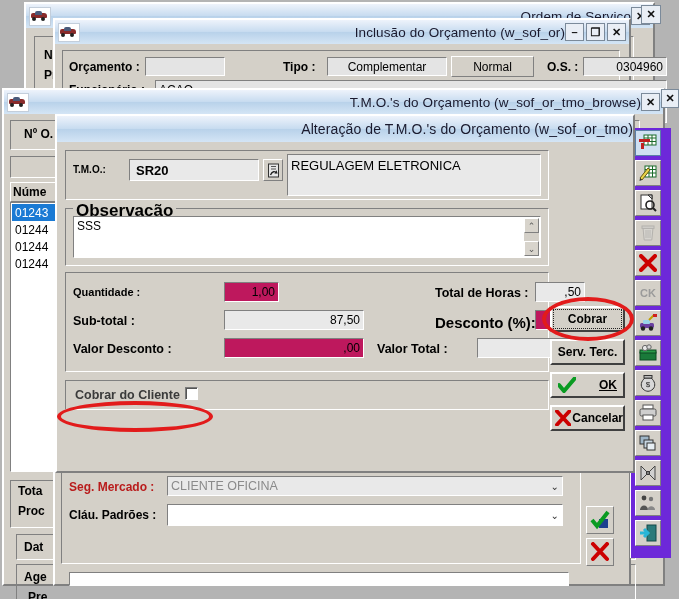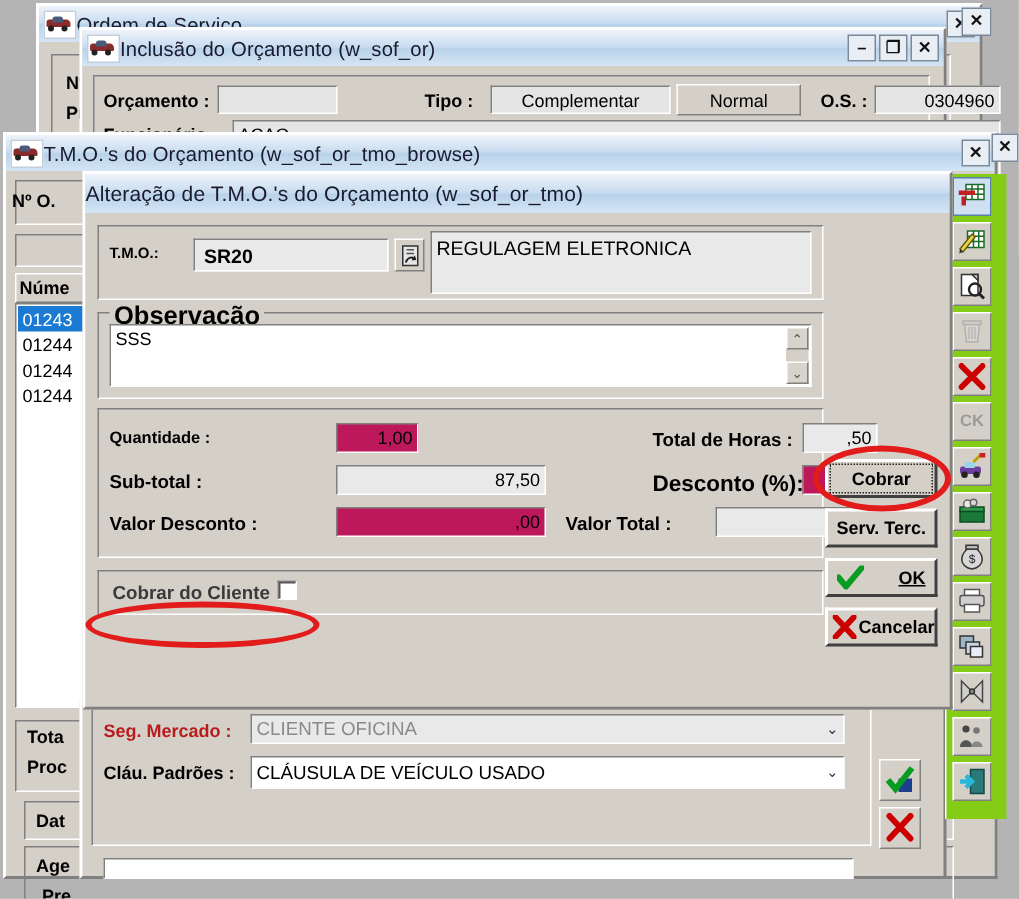--- a/index.html
+++ b/index.html
@@ -7,21 +7,21 @@
     width:679px;height:599px;overflow:hidden;position:relative;
     background:#b4b4b4;
     font-family:"Liberation Sans", sans-serif;
     font-size:12px;color:#000;
     -webkit-font-smoothing:none;
   }
   .win{position:absolute;background:#d4d0c8;border:2px solid #ffffff;
        border-right-color:#808080;border-bottom-color:#808080;box-sizing:border-box;}
   .tbar{height:24px;background:linear-gradient(to bottom,#eef3fb 0%,#c8dcf0 48%,#b9d2ea 52%,#d4e5f5 100%);
         display:flex;align-items:center;position:relative;border-bottom:1px solid #9aaec2;}
-  .tbar .ttl{flex:1;text-align:left;font-size:13.5px;color:#1a1a2e;letter-spacing:.1px;}
+  .tbar .ttl{flex:1;text-align:right;font-size:13.5px;color:#1a1a2e;letter-spacing:.1px;}
   .tbar .tico{width:20px;height:17px;margin-left:3px;flex:0 0 auto;position:relative;background:#fff;border:1px solid #c3cedb;}
   .carico{position:absolute;left:1px;top:3px;width:16px;height:9px;}
   .carico .body{position:absolute;left:0;top:2px;width:16px;height:5px;background:#8a2b2b;border-radius:2px 3px 1px 1px;}
   .carico .cab{position:absolute;left:4px;top:0px;width:7px;height:4px;background:#4a5a7a;border-radius:2px 2px 0 0;}
   .carico .w1,.carico .w2{position:absolute;top:6px;width:4px;height:4px;background:#222;border-radius:50%;}
   .carico .w1{left:1px;} .carico .w2{left:10px;}
   .wbtns{display:flex;gap:2px;margin-right:3px;}
   .wb{width:17px;height:16px;background:#e9eef5;border:1px solid #7b8a9a;
       display:flex;align-items:center;justify-content:center;font-size:11px;font-weight:bold;color:#111;line-height:1;}
   .cli{position:absolute;left:0;right:0;top:24px;bottom:0;background:#d4d0c8;}
@@ -151,21 +151,21 @@
           <div class="w2"></div>
         </div>
       </div>
     <div class="ttl">T.M.O.'s do Orçamento (w_sof_or_tmo_browse)</div>
     <div class="wbtns">
         <div class="wb">✕</div>
       </div>
   </div>
   <div class="cli">
     <div class="grp" style="left:6px;top:6px;width:630px;height:30px;"></div>
-    <div class="lbl" style="left:4px;top:13px;">Nº O.</div>
+    <div class="lbl" style="left:20px;top:13px;">Nº O.</div>
 
     <div class="grp2" style="left:6px;top:42px;width:630px;height:22px;"></div>
 
     <div class="listhdr" style="left:6px;top:68px;width:630px;height:20px;">Núme</div>
     <div class="grp2" style="left:6px;top:88px;width:630px;height:270px;background:#fff;"></div>
 
     <div class="lrow sel" style="left:8px;top:90px;width:626px;height:17px;">01243</div>
     <div class="lrow" style="left:8px;top:107px;width:626px;height:17px;">01244</div>
     <div class="lrow" style="left:8px;top:124px;width:626px;height:17px;">01244</div>
     <div class="lrow" style="left:8px;top:141px;width:626px;height:17px;">01244</div>
@@ -185,39 +185,38 @@
 
 <div style="position:absolute;left:53px;top:466px;width:578px;height:120px;background:#d4d0c8;border:2px solid #fff;border-right-color:#808080;border-bottom-color:#808080;box-sizing:border-box;">
   <div class="grp" style="left:6px;top:4px;width:520px;height:92px;"></div>
   <div class="lbl" style="left:14px;top:12px;color:#b91c1c;">Seg. Mercado :</div>
   <div class="combo dis" style="left:112px;top:8px;width:396px;height:20px;background:#e9e9e9;">
     <span>CLIENTE OFICINA</span>
     <span class="arw">⌄</span>
   </div>
   <div class="lbl" style="left:14px;top:40px;">Cláu. Padrões :</div>
   <div class="combo" style="left:112px;top:36px;width:396px;height:22px;">
-    <span>CLÁUSULA DE VEÍCULO USADO</span>
     <span class="arw">⌄</span>
   </div>
   <div class="grp" style="left:14px;top:104px;width:500px;height:14px;background:#fff;"></div>
 </div>
 
 <div class="btnflat" style="left:586px;top:506px;width:28px;height:28px;">
   <svg width="20" height="20" viewBox="0 0 20 20">
     <rect x="9" y="9" width="9" height="9" fill="#1d3f8f"></rect>
     <path d="M2 10 L7 16 L18 2" stroke="#0a9b22" stroke-width="4" fill="none"></path>
   </svg>
 </div>
 <div class="btnflat" style="left:586px;top:538px;width:28px;height:28px;">
   <svg width="20" height="20" viewBox="0 0 20 20">
     <path d="M3 2 L17 17 M17 2 L3 17" stroke="#cc0000" stroke-width="4" stroke-linecap="round" fill="none"></path>
   </svg>
 </div>
 
-<div style="position:absolute;left:630px;top:116px;width:40px;height:430px;background:#84cc16;border-left:1px solid #fff;">
+<div style="position:absolute;left:630px;top:128px;width:40px;height:430px;background:#6d28d9;border-left:1px solid #fff;">
 
   <div class="tbico sel" style="left:4px;top:2px;">
     <svg width="18" height="18" viewBox="0 0 18 18">
       <rect x="5" y="1" width="12" height="10" fill="#fff" stroke="#1a6b2a" stroke-width="1"></rect>
       <path d="M5 4h12M5 7.5h12M9 1v10M13 1v10" stroke="#1a6b2a" stroke-width="1"></path>
       <rect x="0" y="5" width="11" height="3" fill="#c02020"></rect>
       <rect x="2" y="9" width="3" height="6" fill="#c02020"></rect>
     </svg>
   </div>
   <div class="tbico" style="left:4px;top:32px;">

